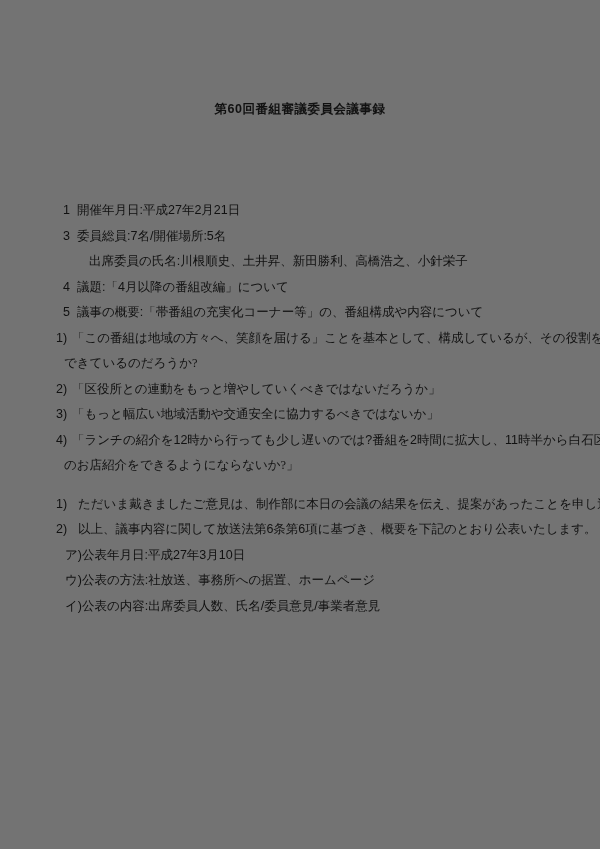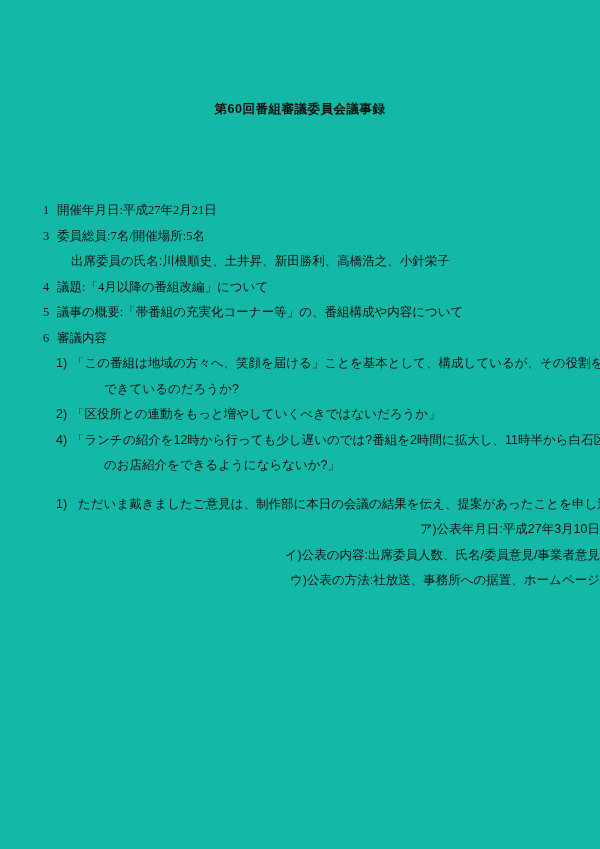--- a/index.html
+++ b/index.html
@@ -1,44 +1,44 @@
 <!DOCTYPE html>
 <html><head>
 <meta charset="utf-8">
 <style>
   html, body { margin: 0; padding: 0; background: #e8e8e8; }
   .page {
     position: relative;
     width: 600px;
     height: 849px;
     margin: 0 auto;
-    background: #14b8a6;
+    background: #737373;
     font-family: "Liberation Sans", "DejaVu Sans", sans-serif;
     font-size: 12.5px;
     color: #111111;
     overflow: hidden;
   }
   .title {
     padding-top: 100px;
     line-height: 18px;
     text-align: center;
     font-weight: 600;
     letter-spacing: 0.5px;
   }
   .body-block { margin-top: 80px; }
   .ln {
     line-height: 25.5px;
     height: 25.5px;
     white-space: nowrap;
   }
-  .lv1  { padding-left: 43px; font-family: Liberation Serif, serif; }
-  .lv1c { padding-left: 71px; }
+  .lv1  { padding-left: 63px; }
+  .lv1c { padding-left: 89px; }
   .lv2  { padding-left: 56px; }
-  .lv2c { padding-left: 104px; }
-  .lv3  { padding-left: 89px; text-align: right; }
+  .lv2c { padding-left: 64px; font-family: Liberation Serif, serif; }
+  .lv3  { padding-left: 65px; }
   .n1  { display: inline-block; width: 14px; }
   .n2  { display: inline-block; width: 16px; }
   .n2b { display: inline-block; width: 22px; }
   .n3  { display: inline; }
   .gap { height: 13px; }
 </style>
 </head>
 <body>
 
 <div class="page">
@@ -52,39 +52,40 @@
 
     <div class="ln lv1"><span class="n1">3</span><span>委員総員:7名/開催場所:5名</span></div>
 
     <div class="ln lv1c"><span>出席委員の氏名:川根順史、土井昇、新田勝利、高橋浩之、小針栄子</span></div>
 
 
     <div class="ln lv1"><span class="n1">4</span><span>議題:「4月以降の番組改編」について</span></div>
 
     <div class="ln lv1"><span class="n1">5</span><span>議事の概要:「帯番組の充実化コーナー等」の、番組構成や内容について</span></div>
 
-    <div class="ln lv1"><span class="n1">6</span><span>審議内容</span></div>
 
     <div class="ln lv2"><span class="n2">1)</span><span>「この番組は地域の方々へ、笑顔を届ける」ことを基本として、構成しているが、その役割を果たすことが</span></div>
 
     <div class="ln lv2c"><span>できているのだろうか?</span></div>
 
     <div class="ln lv2"><span class="n2">2)</span><span>「区役所との連動をもっと増やしていくべきではないだろうか」</span></div>
 
+    <div class="ln lv2"><span class="n2">3)</span><span>「もっと幅広い地域活動や交通安全に協力するべきではないか」</span></div>
 
     <div class="ln lv2"><span class="n2">4)</span><span>「ランチの紹介を12時から行っても少し遅いのでは?番組を2時間に拡大し、11時半から白石区のランチ</span></div>
 
     <div class="ln lv2c"><span>のお店紹介をできるようにならないか?」</span></div>
 
     <div class="gap"></div>
 
 
     <div class="ln lv2"><span class="n2b">1)</span><span>ただいま戴きましたご意見は、制作部に本日の会議の結果を伝え、提案があったことを申し送ります。</span></div>
 
+    <div class="ln lv2"><span class="n2b">2)</span><span>以上、議事内容に関して放送法第6条第6項に基づき、概要を下記のとおり公表いたします。</span></div>
 
     <div class="ln lv3"><span class="n3">ア)</span><span>公表年月日:平成27年3月10日</span></div>
 
+    <div class="ln lv3"><span class="n3">ウ)</span><span>公表の方法:社放送、事務所への据置、ホームページ</span></div>
+
     <div class="ln lv3"><span class="n3">イ)</span><span>公表の内容:出席委員人数、氏名/委員意見/事業者意見</span></div>
-
-    <div class="ln lv3"><span class="n3">ウ)</span><span>公表の方法:社放送、事務所への据置、ホームページ</span></div>
 
   </div>
 </div>
 
 </body></html>

